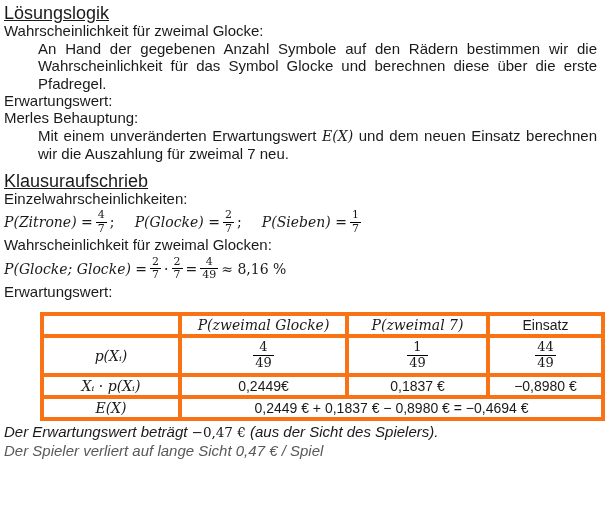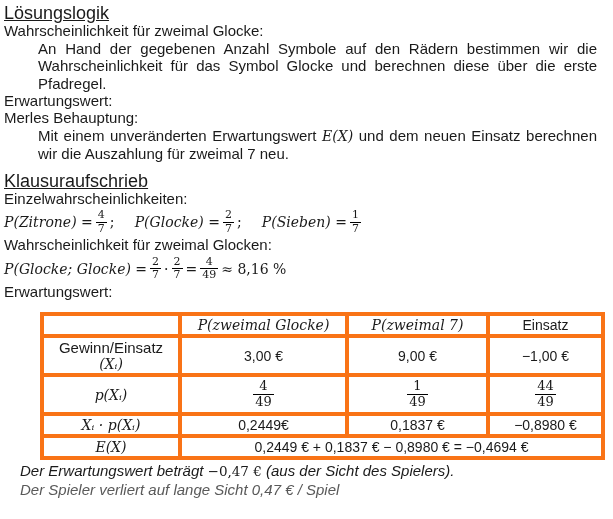--- a/index.html
+++ b/index.html
@@ -51,21 +51,21 @@
   }
   td.c1{width:130px;} td.c2{width:159px;} td.c3{width:133px;} td.c4{width:107px;}
   .hdr-math{font-family:"DejaVu Serif",serif;font-style:italic;}
   .hdr-plain{font-size:15px;}
   td .frac{font-size:13px;top:0;margin:1px 0;}
   tr.r-gewinn td{height:33px;}
   tr.r-p td{height:30px;}
   tr.r-xp td, tr.r-ex td{height:16px;}
   .rowlabel{font-family:"DejaVu Serif",serif;font-style:italic;}
   .rowlabel .plain{font-family:"Liberation Sans",sans-serif;font-style:normal;font-size:15px;}
-  .footer-line{font-style:italic;margin-left:16px;white-space:nowrap;}
+  .footer-line{font-style:italic;margin-left:0;white-space:nowrap;}
   .footer-line .val{font-family:"DejaVu Serif",serif;font-style:normal;font-size:13.5px;}
   .muted{color:#595959;}
   .mt2{margin-top:2px;}
 </style>
 </head>
 <body>
 
 <div class="page">
 
   <div class="heading">Lösungslogik</div>
@@ -97,26 +97,20 @@
   <div class="label">Erwartungswert:</div>
 
   <table class="etable">
     <tbody>
         <tr>
       <td class="c1"></td>
       <td class="c2 hdr-math">P(zweimal Glocke)</td>
       <td class="c3 hdr-math">P(zweimal 7)</td>
       <td class="c4 hdr-plain">Einsatz</td>
     </tr>
-    <tr class="r-gewinn">
-      <td class="c1 rowlabel"><span class="plain">Gewinn/Einsatz</span><br><span>(Xᵢ)</span></td>
-      <td class="c2">3,00 €</td>
-      <td class="c3">9,00 €</td>
-      <td class="c4">−1,00 €</td>
-    </tr>
     <tr class="r-p">
       <td class="c1 rowlabel">p(Xᵢ)</td>
       <td class="c2"><span class="frac"><span class="fnum">4</span><span class="fden">49</span></span></td>
       <td class="c3"><span class="frac"><span class="fnum">1</span><span class="fden">49</span></span></td>
       <td class="c4"><span class="frac"><span class="fnum">44</span><span class="fden">49</span></span></td>
     </tr>
     <tr class="r-xp">
       <td class="c1 rowlabel">Xᵢ · p(Xᵢ)</td>
       <td class="c2">0,2449€</td>
       <td class="c3">0,1837 €</td>

